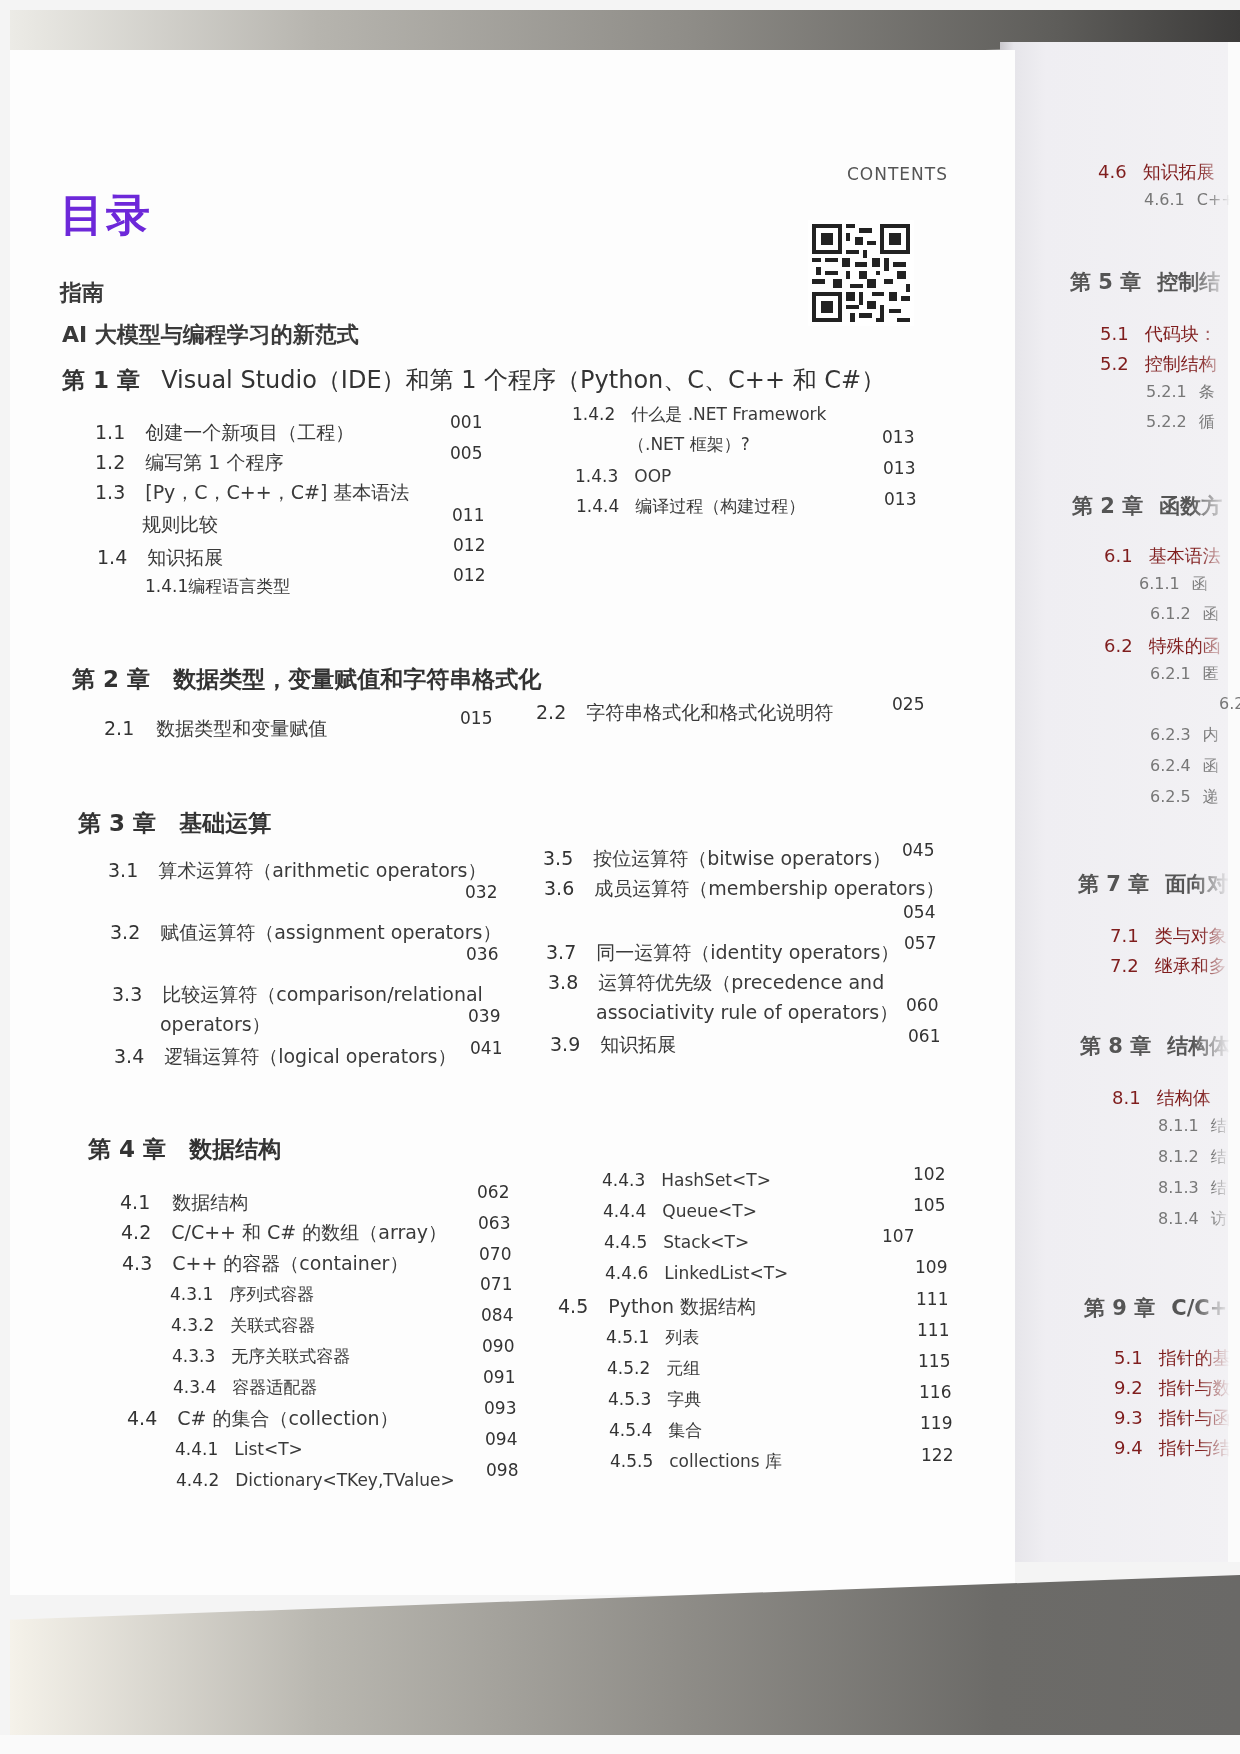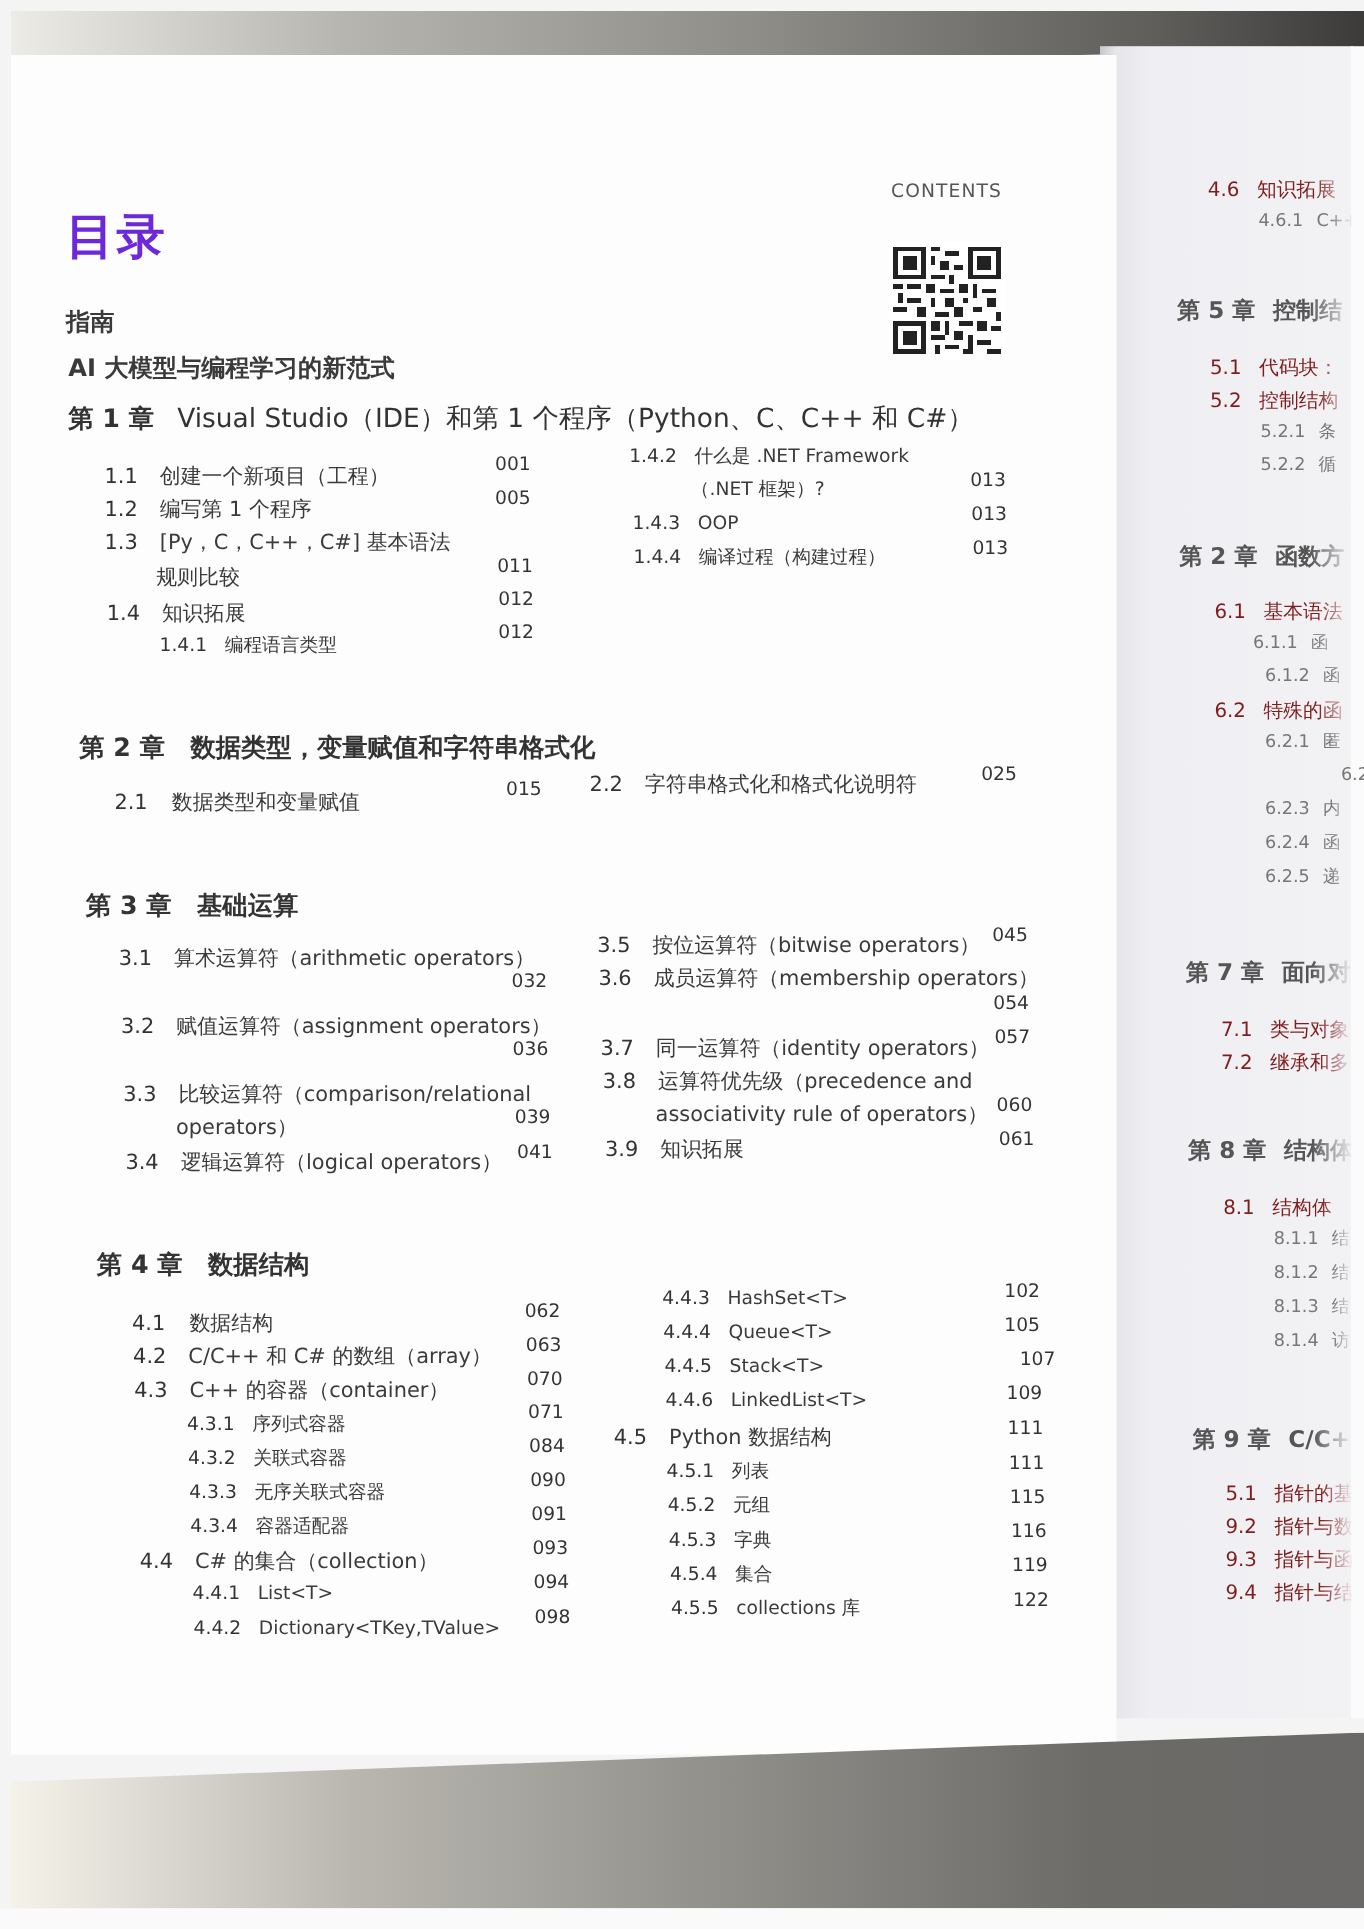--- a/index.html
+++ b/index.html
@@ -31,21 +31,21 @@
 
     .t { position: absolute; white-space: nowrap; }
     .num { color: #333; }
     .title-main { font-size: 44px; font-weight: bold; color: #6d28d9; letter-spacing: 2px; }
     .guide { font-size: 22px; font-weight: bold; color: #3a3a3a; }
     .chap { font-size: 23px; font-weight: bold; color: #333; }
     .chap1 { font-size: 24px; color: #333; }
     .sec { font-size: 19px; color: #3a3a3a; }
     .sub { font-size: 17px; color: #3a3a3a; }
     .pg { font-size: 17px; color: #333; }
-    .contents { font-size: 17px; color: #555; letter-spacing: 1px; }
+    .contents { font-size: 17px; color: #555; letter-spacing: 1px; margin-left: 37px; }
 
     .qr { position: absolute; left: 808px; top: 220px; width: 106px; height: 106px; background: #fff; }
     .qr svg { width: 106px; height: 106px; }
 
     .next .chap { font-size: 21px; color: #555; }
     .next .sec { font-size: 18px; color: #7f1d1d; }
     .next .sub { font-size: 16px; color: #777; }
     .fade { -webkit-mask-image: linear-gradient(90deg, #000 75%, transparent 100%); mask-image: linear-gradient(90deg, #000 75%, transparent 100%); }
   </style>
 </head>
@@ -131,21 +131,21 @@
 <div class="t sec" style="left:95px;top:450px;"><span class="num">1.2</span><span style="margin-left:20px;">编写第 1 个程序</span></div>
 <div class="t pg" style="left:450px;top:443px;">005</div>
 
 <div class="t sec" style="left:95px;top:480px;"><span class="num">1.3</span><span style="margin-left:20px;">[Py，C，C++，C#] 基本语法</span></div>
 <div class="t sec" style="left:142px;top:512px;">规则比较</div>
 <div class="t pg" style="left:452px;top:505px;">011</div>
 
 <div class="t sec" style="left:97px;top:545px;"><span class="num">1.4</span><span style="margin-left:20px;">知识拓展</span></div>
 <div class="t pg" style="left:453px;top:535px;">012</div>
 
-<div class="t sub" style="left:145px;top:575px;"><span class="num">1.4.1</span><span style="margin-left:16px;text-align:center;">编程语言类型</span></div>
+<div class="t sub" style="left:145px;top:575px;"><span class="num">1.4.1</span><span style="text-align:center;">编程语言类型</span></div>
 <div class="t pg" style="left:453px;top:565px;">012</div>
 
 <div class="t sub" style="left:572px;top:403px;"><span class="num">1.4.2</span><span style="margin-left:16px;">什么是 .NET Framework</span></div>
 <div class="t sub" style="left:628px;top:433px;">（.NET 框架）?</div>
 <div class="t pg" style="left:882px;top:427px;">013</div>
 
 <div class="t sub" style="left:575px;top:466px;"><span class="num">1.4.3</span><span style="margin-left:16px;">OOP</span></div>
 <div class="t pg" style="left:883px;top:458px;">013</div>
 
 <div class="t sub" style="left:576px;top:495px;"><span class="num">1.4.4</span><span style="margin-left:16px;">编译过程（构建过程）</span></div>
@@ -229,21 +229,21 @@
 <div class="t sub" style="left:176px;top:1470px;"><span class="num">4.4.2</span><span style="margin-left:16px;">Dictionary&lt;TKey,TValue&gt;</span></div>
 <div class="t pg" style="left:486px;top:1460px;">098</div>
 
 <div class="t sub" style="left:602px;top:1170px;"><span class="num">4.4.3</span><span style="margin-left:16px;">HashSet&lt;T&gt;</span></div>
 <div class="t pg" style="left:913px;top:1164px;">102</div>
 
 <div class="t sub" style="left:603px;top:1201px;"><span class="num">4.4.4</span><span style="margin-left:16px;">Queue&lt;T&gt;</span></div>
 <div class="t pg" style="left:913px;top:1195px;">105</div>
 
 <div class="t sub" style="left:604px;top:1232px;"><span class="num">4.4.5</span><span style="margin-left:16px;">Stack&lt;T&gt;</span></div>
-<div class="t pg" style="left:927px;top:1226px;">107</div>
+<div class="t pg" style="left:882px;top:1226px;">107</div>
 
 <div class="t sub" style="left:605px;top:1263px;"><span class="num">4.4.6</span><span style="margin-left:16px;">LinkedList&lt;T&gt;</span></div>
 <div class="t pg" style="left:915px;top:1257px;">109</div>
 
 <div class="t sec" style="left:558px;top:1294px;"><span class="num">4.5</span><span style="margin-left:20px;">Python 数据结构</span></div>
 <div class="t pg" style="left:916px;top:1289px;">111</div>
 
 <div class="t sub" style="left:606px;top:1326px;"><span class="num">4.5.1</span><span style="margin-left:16px;">列表</span></div>
 <div class="t pg" style="left:917px;top:1320px;">111</div>
 

